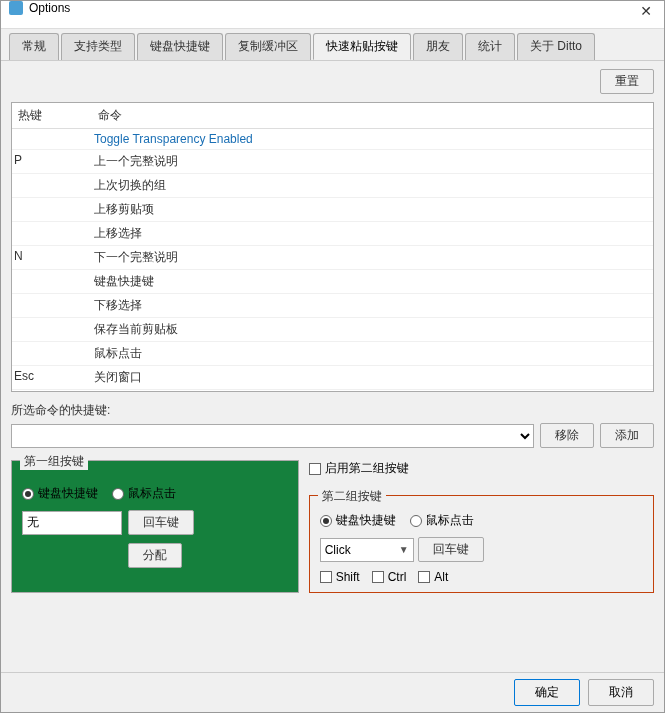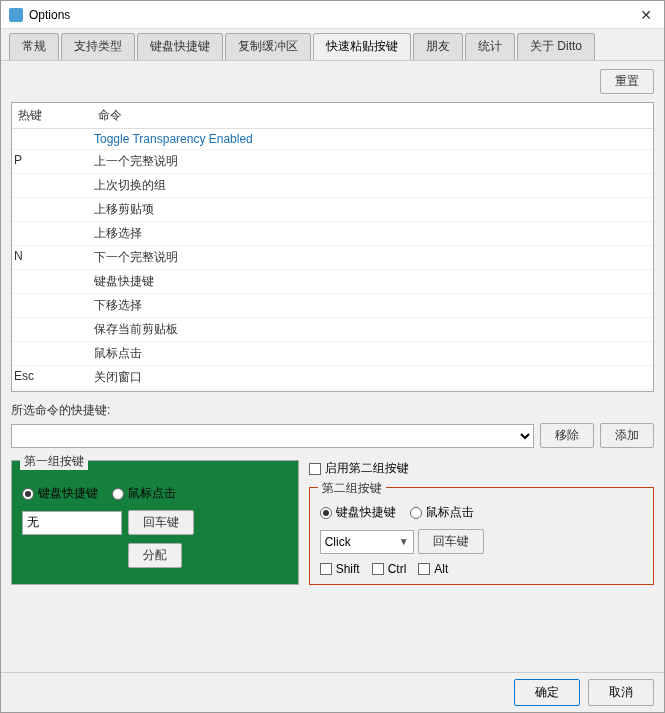--- a/index.html
+++ b/index.html
@@ -16,21 +16,21 @@
       height: 713px;
       background: #f0f0f0;
       border: 1px solid #999;
       display: flex;
       flex-direction: column;
     }
     .title-bar {
       background: #fff;
       height: 28px;
       display: flex;
-      align-items: center;
+      align-items: flex-start;
       padding: 0 8px;
       border-bottom: 1px solid #ddd;
       gap: 6px;
     }
     .title-bar-icon {
       width: 14px;
       height: 14px;
       background: #4a9fd5;
       border-radius: 2px;
       flex-shrink: 0;
@@ -418,21 +418,21 @@
         </div>
         <div class="input-row">
           <input type="text" class="text-input" value="无" style="">
           <button class="btn">回车键</button>
         </div>
         <div class="assign-row">
           <button class="btn">分配</button>
         </div>
       </div>
 
-      <div style="flex:1.3; display:flex; flex-direction:column; gap:4px;">
+      <div style="flex:1.3; display:flex; flex-direction:column; gap:12px;">
         <div class="enable-row">
           <div class="checkbox-box"></div>
           <span>启用第二组按键</span>
         </div>
         <div class="right-group">
           <span class="group-box-title">第二组按键</span>
           <div class="radio-row">
             <div class="radio-item">
               <div class="radio-circle checked"></div>
               <span>键盘快捷键</span>

